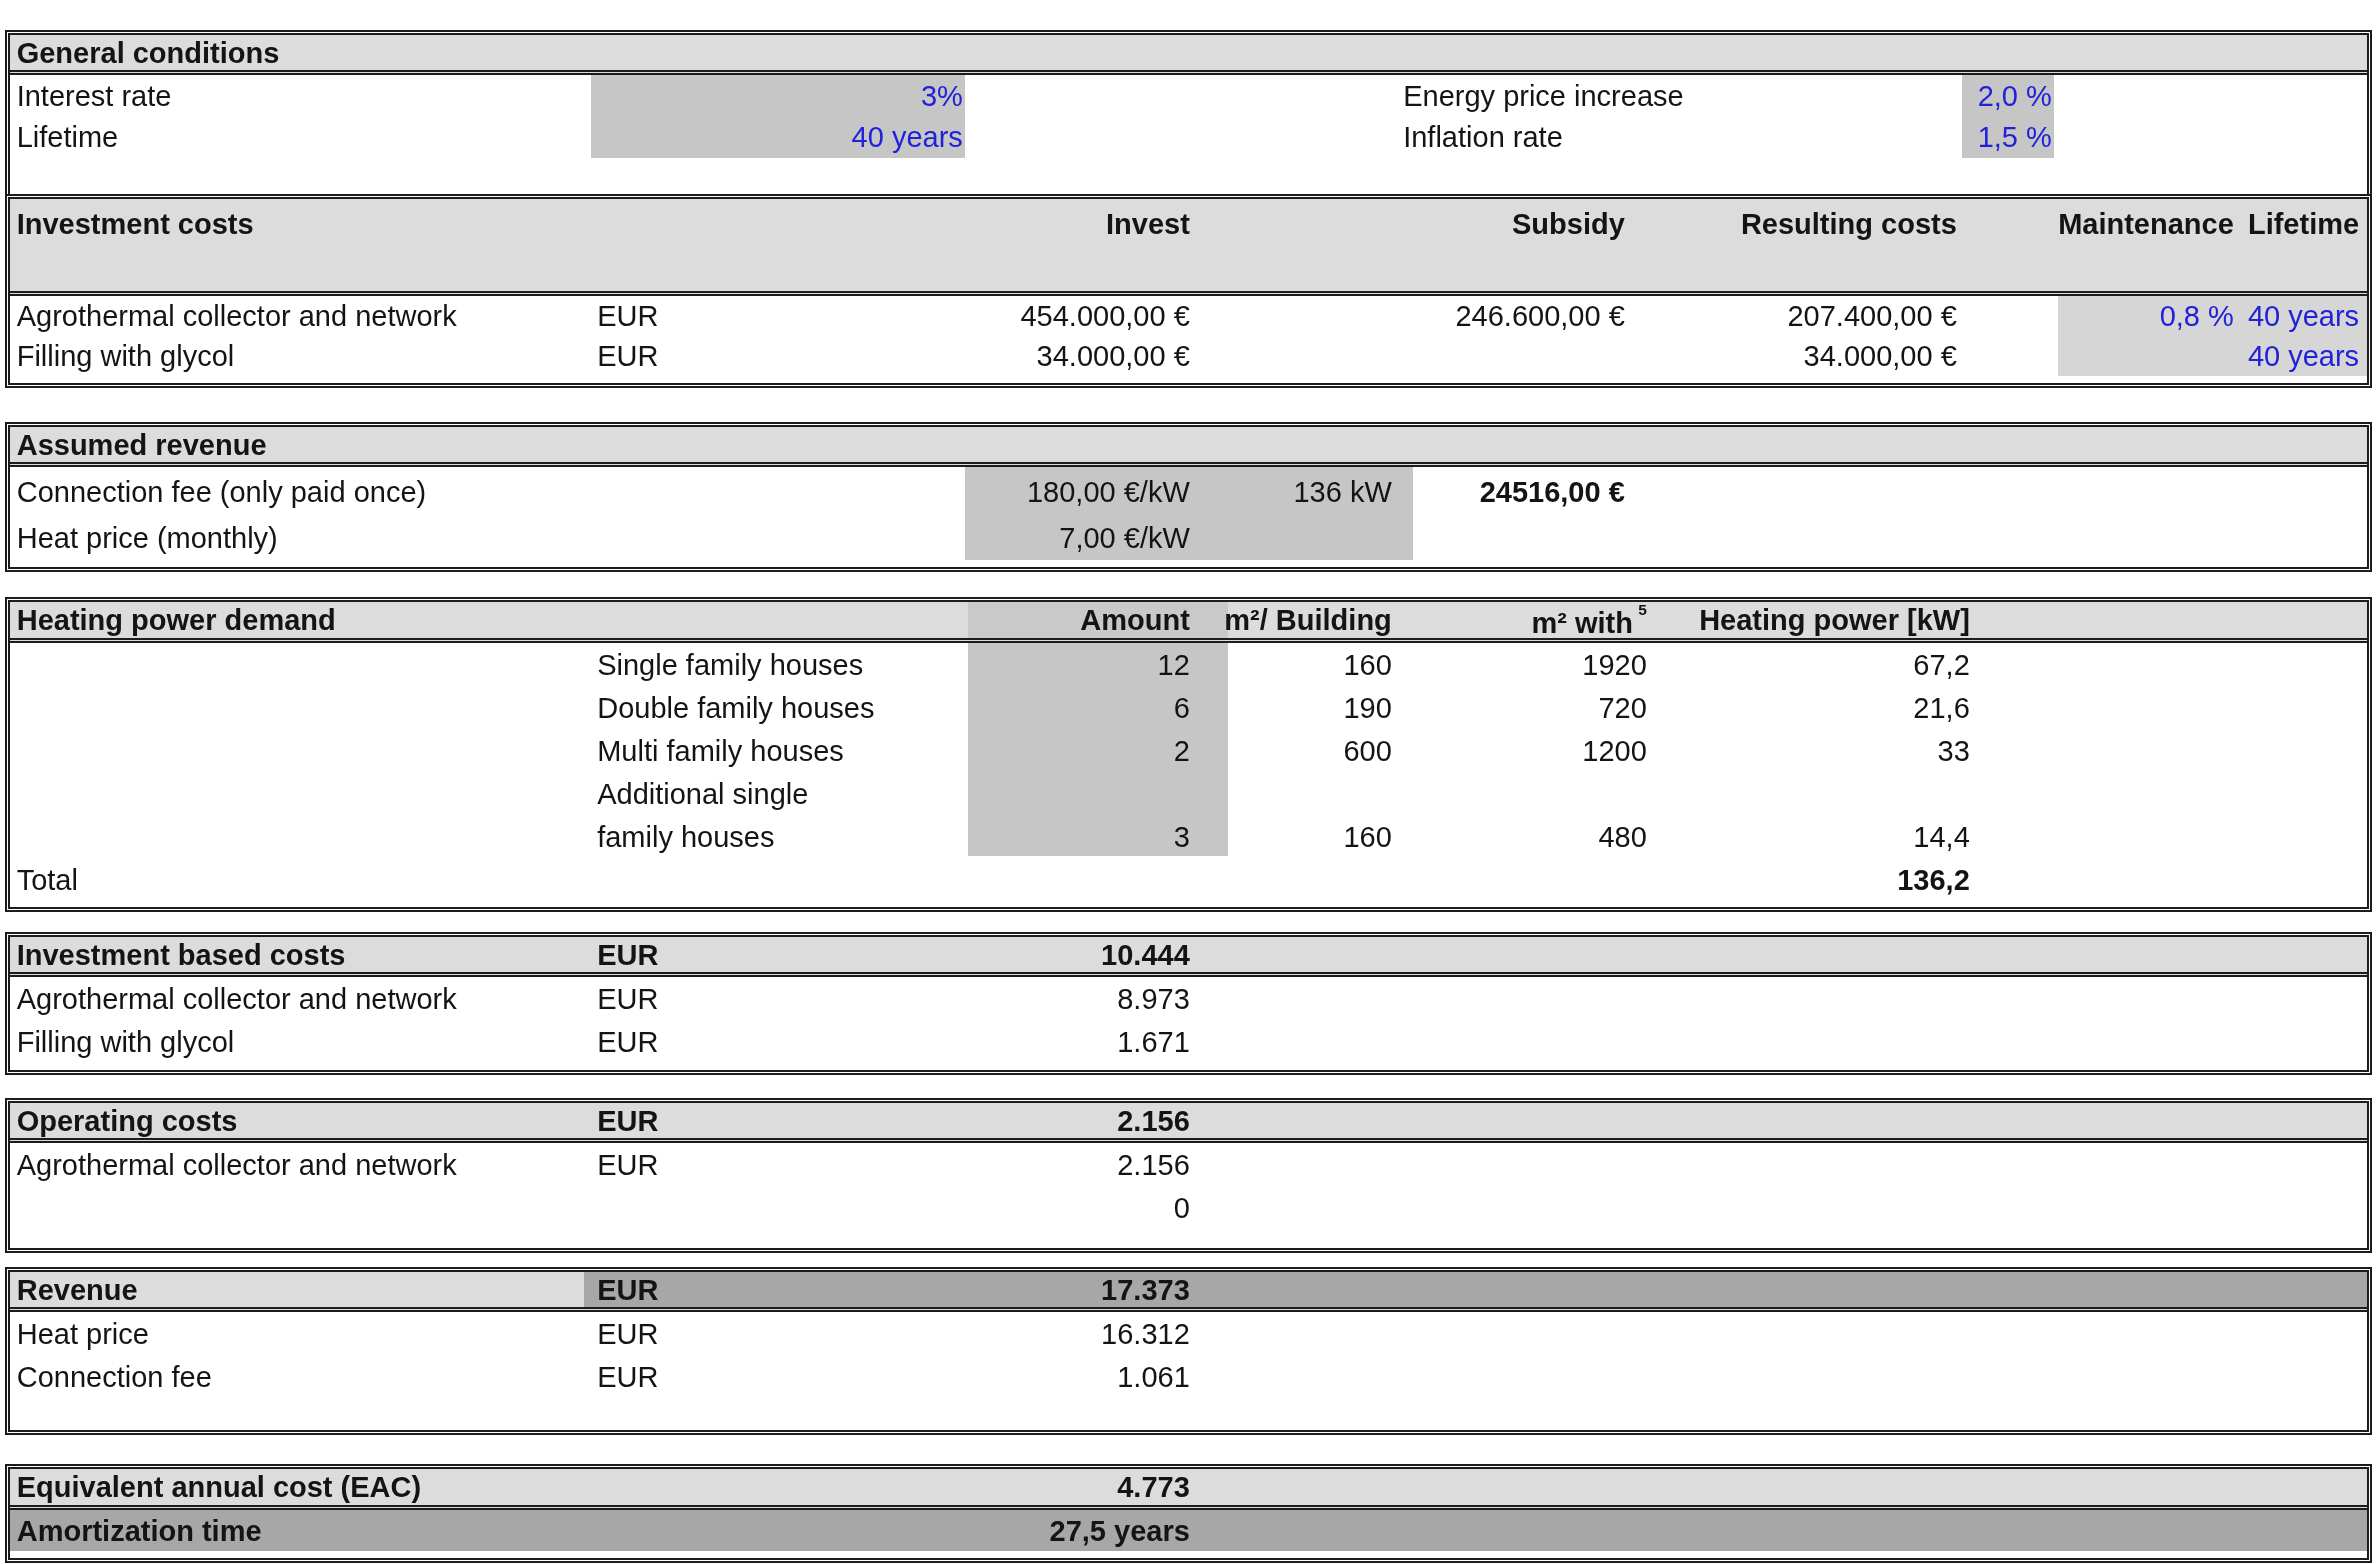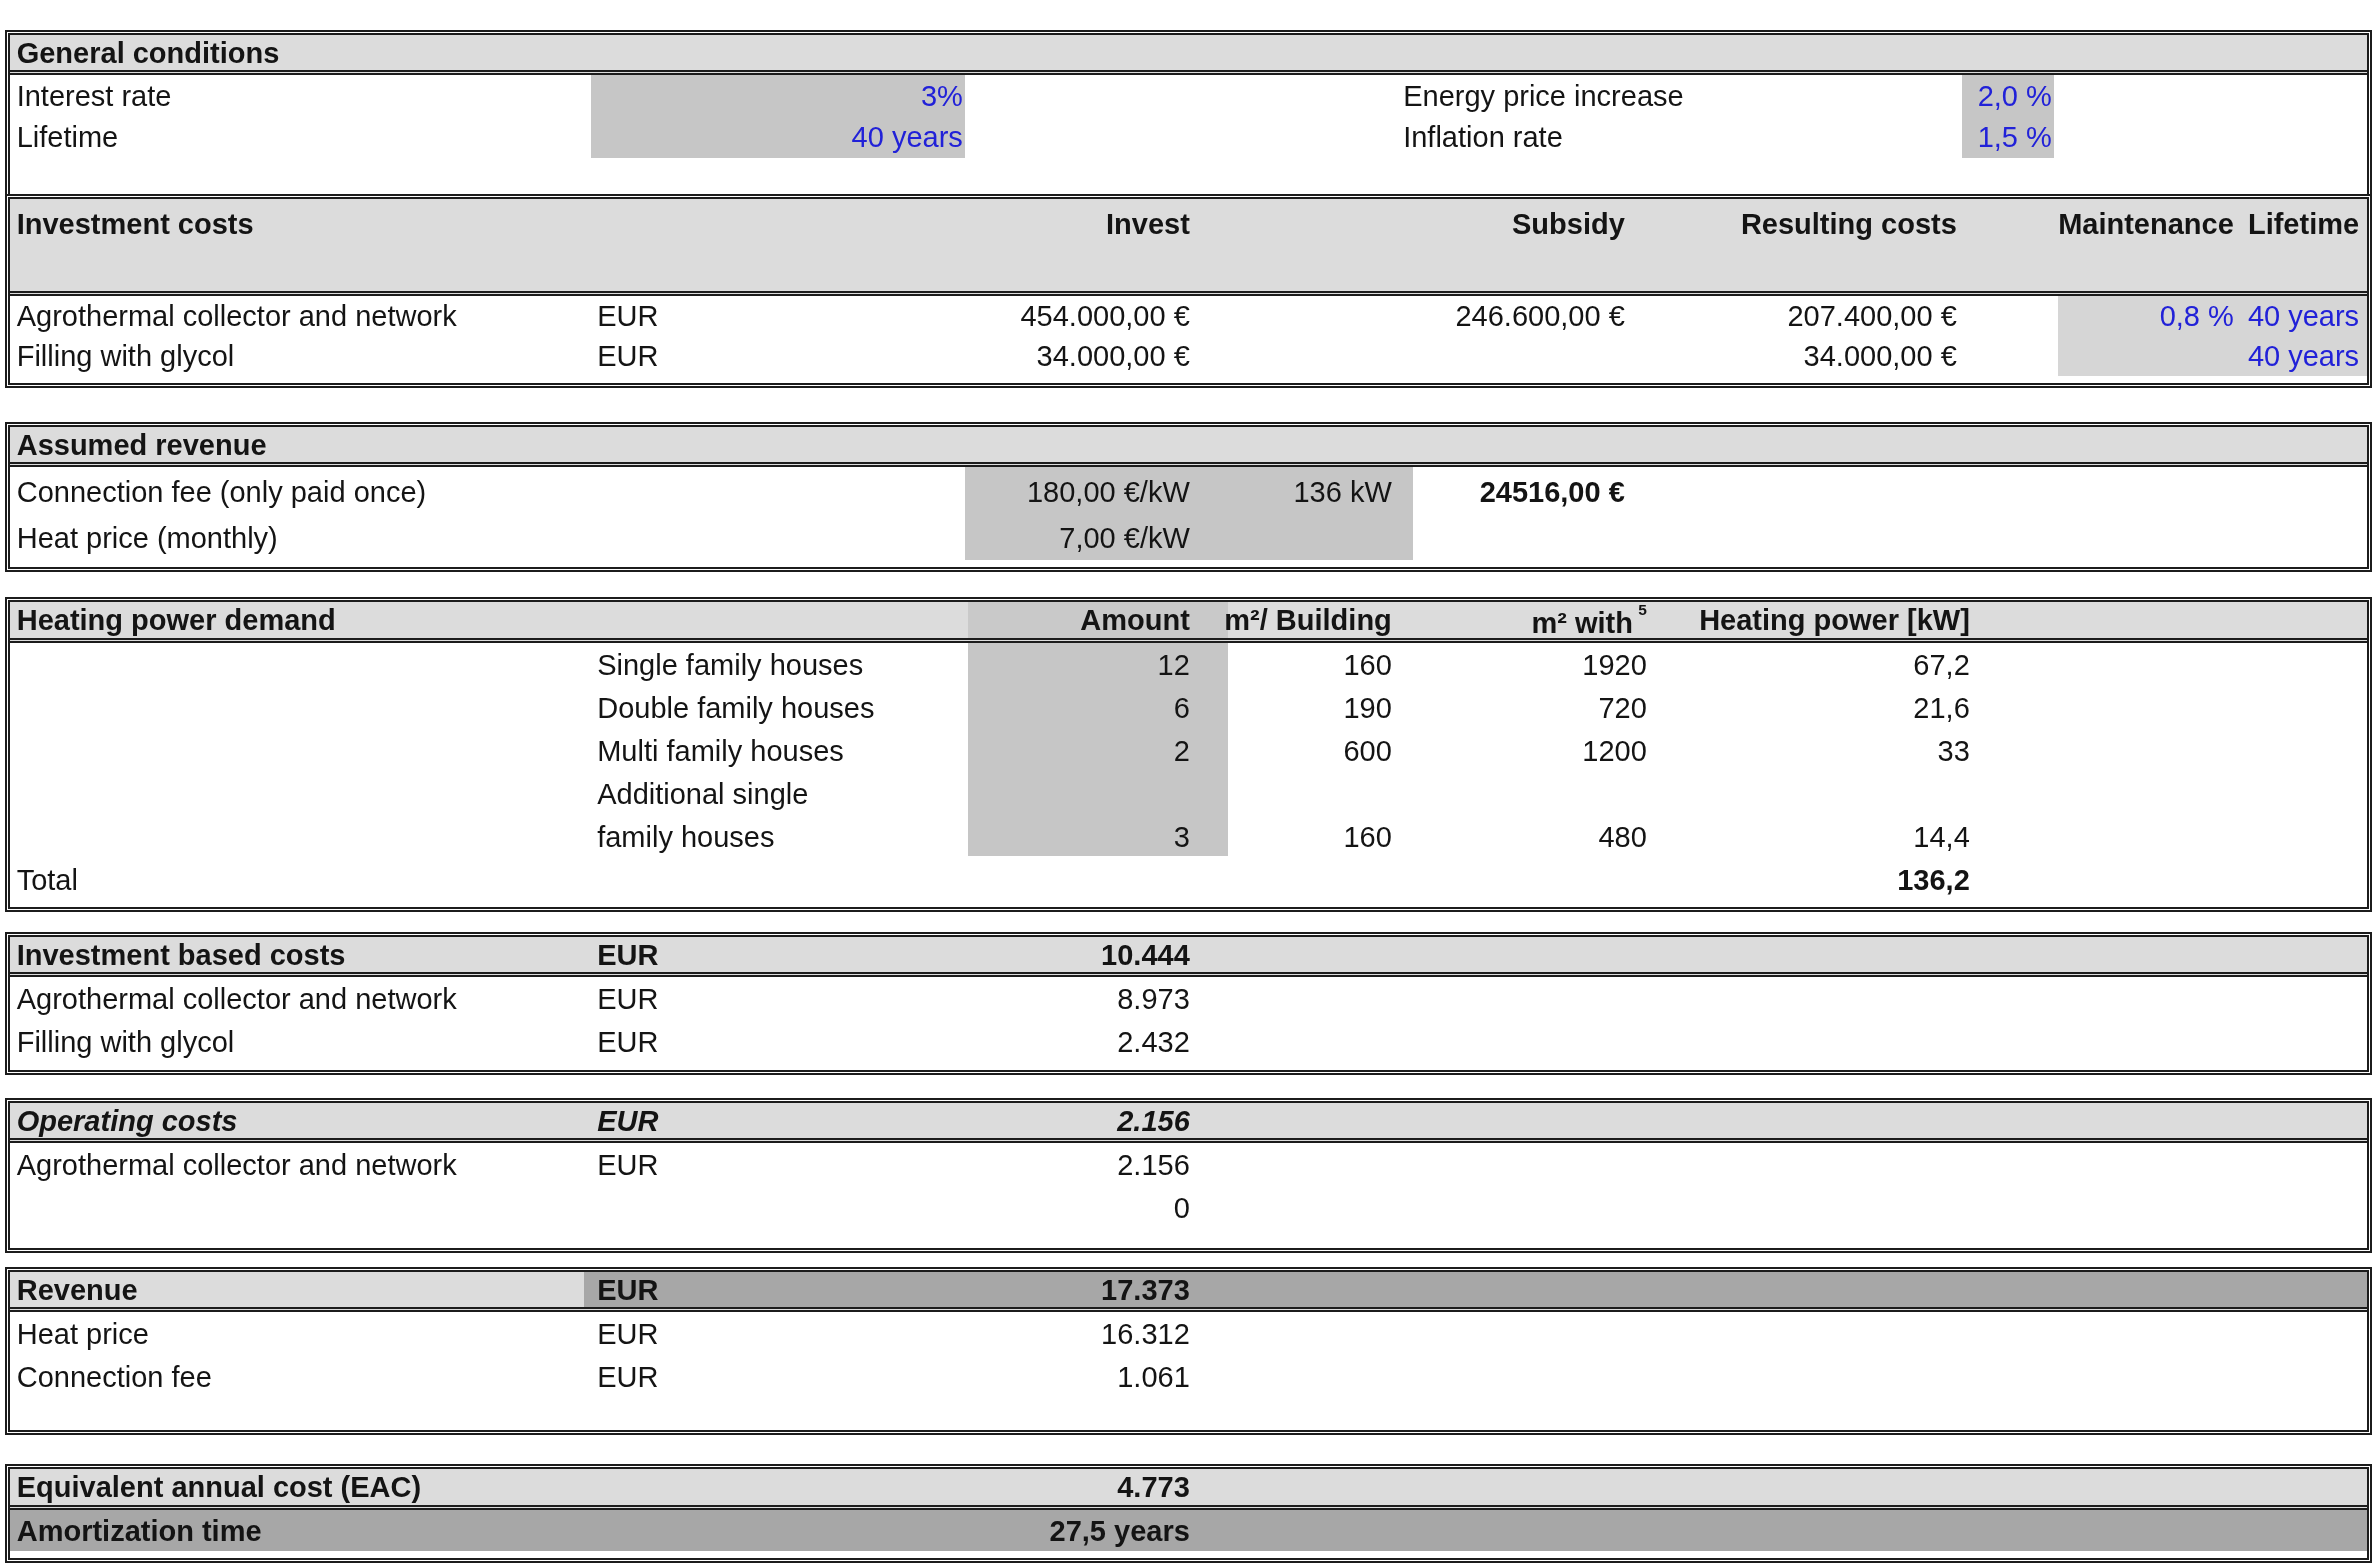--- a/index.html
+++ b/index.html
@@ -173,27 +173,27 @@
     </div>
     <div class="body" style="height:85px;">
       <div class="row h66">
         <span class="c l10">Agrothermal collector and network</span>
         <span class="c l910">EUR</span>
         <span class="c rv1">8.973</span>
       </div>
       <div class="row h66">
         <span class="c l10">Filling with glycol</span>
         <span class="c l910">EUR</span>
-        <span class="c rv1">2.432</span>
+        <span class="c rv1">1.671</span>
       </div>
     </div>
   </div>
 
   <div class="box" style="top:1098px;height:155px;">
-    <div class="hdr center" style="height:40px;font-style:italic;">
+    <div class="hdr center" style="height:40px;">
       <span class="c l10 b">Operating costs</span>
       <span class="c l910 b">EUR</span>
       <span class="c rv1 b">2.156</span>
     </div>
     <div class="body" style="height:98px;">
       <div class="row h66">
         <span class="c l10">Agrothermal collector and network</span>
         <span class="c l910">EUR</span>
         <span class="c rv1">2.156</span>
       </div>

